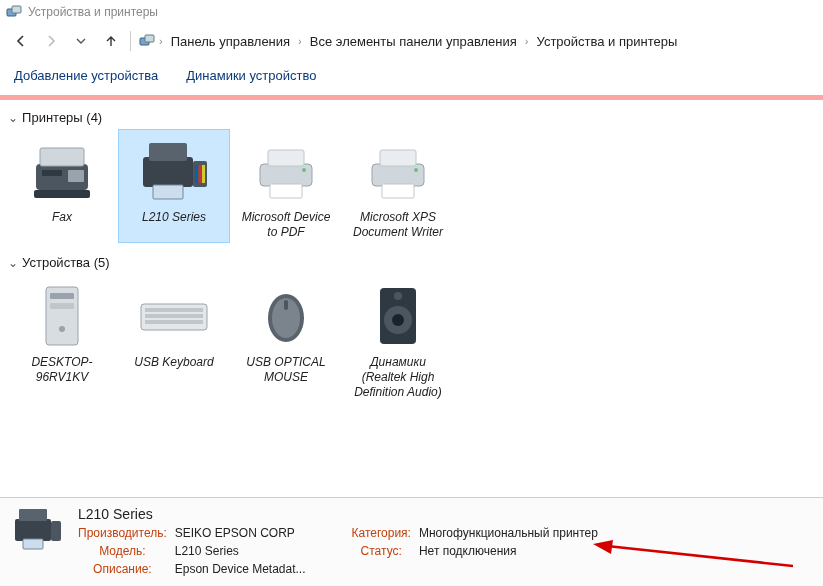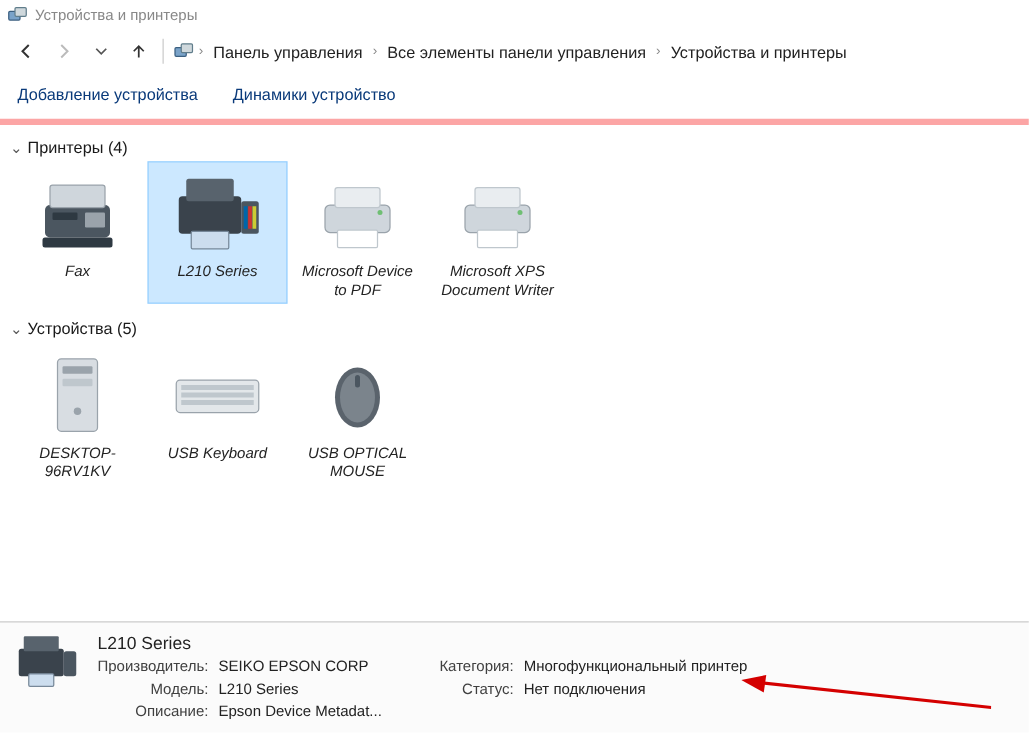--- a/index.html
+++ b/index.html
@@ -30,21 +30,21 @@
   .item { width: 112px; padding: 6px 4px 2px; text-align: center; display: flex; flex-direction: column; align-items: center; cursor: pointer; border: 1px solid transparent; font-style: italic; }
   .item.selected { background: #cce8ff; border: 1px solid #99d1ff; }
   .item .thumb { width: 80px; height: 72px; display: flex; align-items: center; justify-content: center; }
   .item .label { font-size: 12px; color: #222; line-height: 1.25; margin-top: 2px; word-wrap: break-word; max-width: 100%; }
 
   
   .details { border-top: 1px solid #ccc; display: flex; align-items: flex-start; gap: 12px; padding: 8px 10px 10px; font-size: 12px; position: relative; background: #fbfbfb; }
   .details .dthumb { width: 56px; height: 48px; display:flex; align-items:center; justify-content:center; }
   .details .dname { font-size: 14px; font-weight: 400; color: #222; margin-right: 6px; }
   .details .grid { display: grid; grid-template-columns: auto auto 30px auto auto; column-gap: 8px; row-gap: 4px; align-items: baseline; }
-  .details .k { color: #404040; text-align: right; }
+  .details .k { color: #c2410c; text-align: center; }
   .details .v { color: #222; }
   .details .arrow { position: absolute; right: 30px; bottom: 16px; pointer-events: none; }
 </style>
 </head>
 <body>
 
 <div class="titlebar">
   <svg width="16" height="16" viewBox="0 0 16 16">
     <rect x="1" y="5" width="9" height="7" rx="1" fill="#7aa3c9" stroke="#3b5f80"></rect>
     <rect x="6" y="2" width="9" height="7" rx="1" fill="#cfd8dc" stroke="#607d8b"></rect>
@@ -192,20 +192,31 @@
       <div class="thumb">
         <svg width="60" height="58" viewBox="0 0 60 58">
           <ellipse cx="30" cy="30" rx="18" ry="24" fill="#5a636c"></ellipse>
           <ellipse cx="30" cy="30" rx="14" ry="20" fill="#7b848c"></ellipse>
           <rect x="28" y="12" width="4" height="10" rx="2" fill="#4b5660"></rect>
         </svg>
       </div>
       <div class="label">USB OPTICAL MOUSE</div>
     </div>
 
+    <div class="item">
+      <div class="thumb">
+        <svg width="56" height="70" viewBox="0 0 56 70">
+          <rect x="10" y="6" width="36" height="56" rx="4" fill="#2e3942"></rect>
+          <circle cx="28" cy="38" r="14" fill="#4b5660"></circle>
+          <circle cx="28" cy="38" r="6" fill="#1a232b"></circle>
+          <circle cx="28" cy="14" r="4" fill="#4b5660"></circle>
+        </svg>
+      </div>
+      <div class="label">Динамики (Realtek High Definition Audio)</div>
+    </div>
 
   </div>
 </div>
 
 <div class="details">
   <div class="dthumb">
     <svg width="54" height="46" viewBox="0 0 54 46">
       <rect x="4" y="12" width="36" height="22" rx="2" fill="#3a434c"></rect>
       <rect x="8" y="2" width="28" height="12" rx="1" fill="#58636d"></rect>
       <rect x="12" y="32" width="20" height="10" rx="1" fill="#cde" stroke="#789"></rect>

